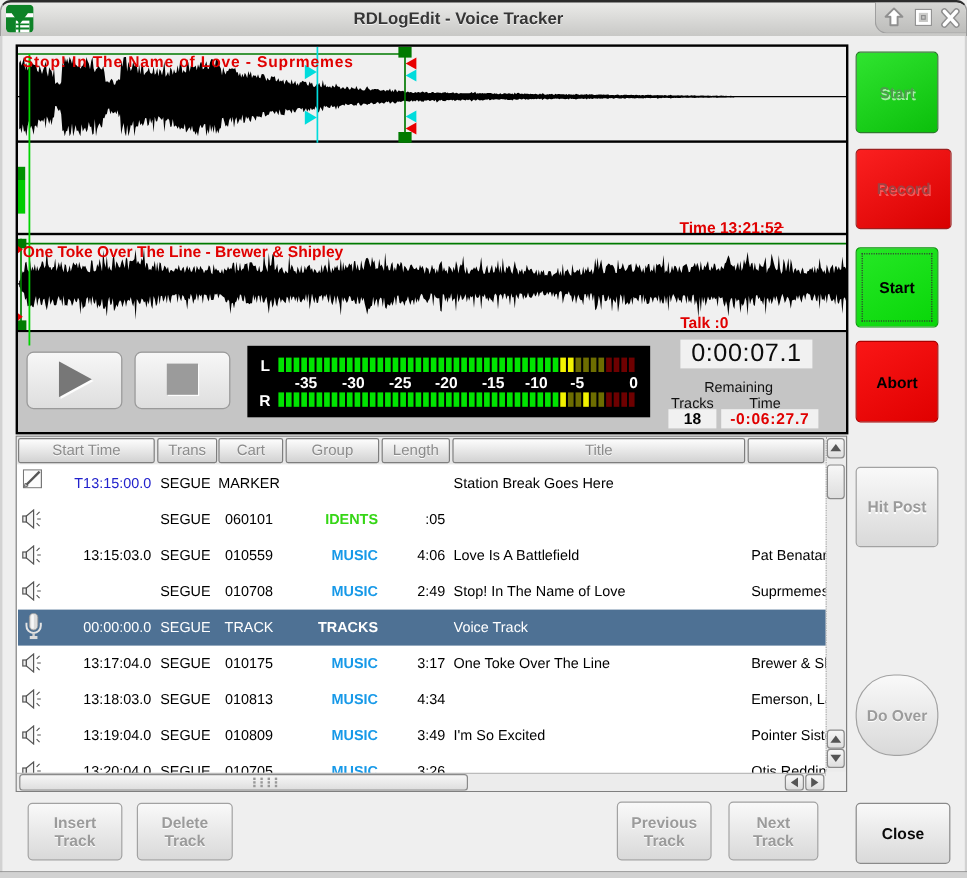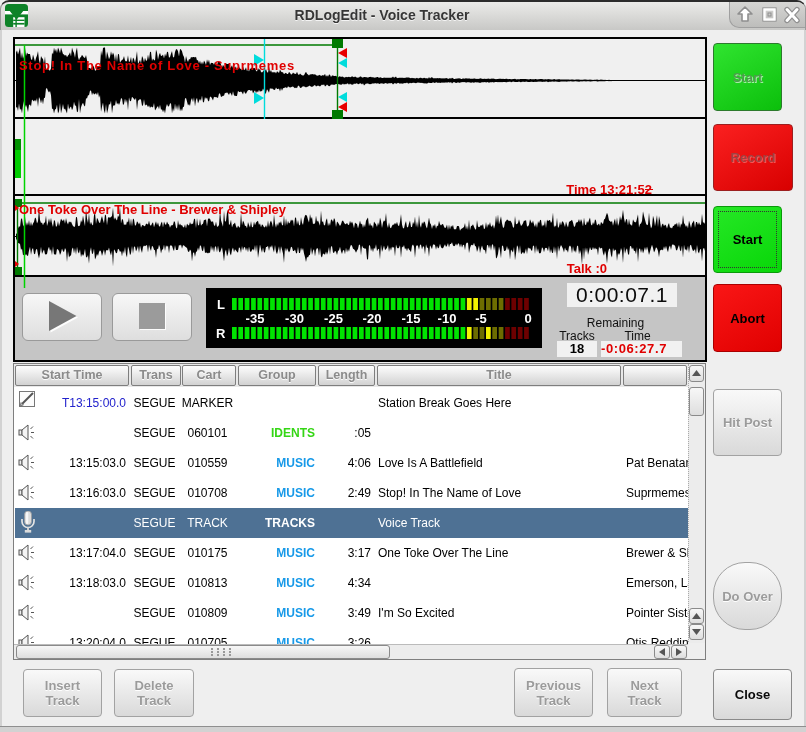--- a/index.html
+++ b/index.html
@@ -3,21 +3,21 @@
 *{margin:0;padding:0;box-sizing:border-box;}
 body{width:806px;height:732px;position:relative;overflow:hidden;
  font-family:"Liberation Sans",sans-serif;background:#efefef;}
 .abs{position:absolute;}
 .red{color:#e00000;font-weight:bold;font-size:13px;line-height:13px;white-space:nowrap;}
 .btn{position:absolute;border-radius:4px;border:1px solid #a2a2a2;
  background:linear-gradient(#f9f9f9,#d9d9d9);
  font-weight:bold;font-size:13px;color:#9b9b9b;text-shadow:0 1px 0 #ffffff;
  display:flex;align-items:center;justify-content:center;text-align:center;line-height:15px;}
 .cell{position:absolute;top:1px;height:21px;border:1px solid #7e7e7e;border-radius:2px;
- background:linear-gradient(#fdfdfd,#d2d2d2);color:#8b8b8b;font-weight:bold;font-size:12.5px;
+ background:linear-gradient(#fdfdfd,#d2d2d2);color:#8b8b8b;font-weight:normal;font-size:12.5px;
  text-align:center;line-height:19px;text-shadow:0 1px 0 #fafafa;}
 .row{position:absolute;left:1px;width:674px;height:30px;font-size:12px;color:#000;}
 .row span{position:absolute;top:0;line-height:30px;white-space:nowrap;overflow:hidden;}
 .c-time{left:26px;width:85px;text-align:right;}
 .c-trans{left:117px;width:45px;text-align:center;}
 .c-cart{left:165px;width:55px;text-align:center;}
 .c-group{left:224px;width:76px;text-align:right;font-weight:bold;}
 .c-len{left:304px;width:52px;text-align:right;}
 .c-title{left:363px;width:245px;}
 .c-art{left:611px;width:85px;}
@@ -72,21 +72,21 @@
     <line x1="15" y1="203" x2="705" y2="203" stroke="#007a00" stroke-width="1.4"></line>
     <line x1="17.5" y1="199" x2="17.5" y2="275" stroke="#007a00" stroke-width="1.4"></line>
     <rect x="14" y="199" width="8" height="8" fill="#007a00"></rect>
     <rect x="14" y="267" width="8" height="8" fill="#007a00"></rect>
     <polygon points="15,205 15,211 19,208" fill="#e80000"></polygon>
     <polygon points="15,261 15,267 19,264" fill="#e80000"></polygon>
     <rect x="15" y="139" width="6" height="11" fill="#009000"></rect>
     <rect x="15" y="150" width="6" height="28" fill="#00cc00"></rect>
     <line x1="24.5" y1="45" x2="24.5" y2="288" stroke="#00d400" stroke-width="1.5"></line>
   </svg>
-<div class="abs red" style="left:19px;top:45px;letter-spacing:0.7px;margin-top:14px;">Stop! In The Name of Love - Suprmemes</div>
+<div class="abs red" style="left:19px;top:45px;letter-spacing:0.7px;">Stop! In The Name of Love - Suprmemes</div>
 <div class="abs red" style="left:566px;top:183px;width:86px;text-align:right;">Time 13:21:52</div>
 <div class="abs" style="left:645px;top:189px;width:8px;height:1px;background:#e00000;"></div>
 <div class="abs red" style="left:19px;top:203px;">One Toke Over The Line - Brewer &amp; Shipley</div>
 <div class="abs red" style="left:520px;top:262px;width:87px;text-align:right;">Talk :0</div>
 <div class="sbtn" style="left:22px;top:293px;width:80px;height:48px;border-radius:6px;border-color:#9a9a9a;"></div>
 <svg class="abs" style="left:49px;top:301px" width="30" height="33" viewBox="0 0 30 33">
     <polygon points="1.5,1.5 29,16.5 1.5,31.5" fill="#fdfdfd"></polygon>
     <polygon points="0,0 27.5,15 0,30" fill="#777777"></polygon>
   </svg>
 <div class="sbtn" style="left:112px;top:293px;width:80px;height:48px;border-radius:6px;border-color:#9a9a9a;"></div>
@@ -197,21 +197,21 @@
     <text x="411" y="323" fill="#fff" font-size="13" font-weight="bold" text-anchor="middle" font-family="Liberation Sans">-15</text>
     <text x="447" y="323" fill="#fff" font-size="13" font-weight="bold" text-anchor="middle" font-family="Liberation Sans">-10</text>
     <text x="481" y="323" fill="#fff" font-size="13" font-weight="bold" text-anchor="middle" font-family="Liberation Sans">-5</text>
     <text x="528" y="323" fill="#fff" font-size="13" font-weight="bold" text-anchor="middle" font-family="Liberation Sans">0</text>
   </svg>
 <div class="abs" style="left:567px;top:283px;width:110px;height:24px;background:#f1f1f1;font-size:21px;letter-spacing:0.5px;color:#0c0c0c;text-align:center;line-height:24px;">0:00:07.1</div>
 <div class="abs" style="left:553px;top:316px;width:125px;text-align:center;font-size:12px;color:#111;">Remaining</div>
 <div class="abs" style="left:557px;top:329px;width:40px;text-align:center;font-size:12px;color:#111;">Tracks</div>
 <div class="abs" style="left:597px;top:329px;width:81px;text-align:center;font-size:12px;color:#111;">Time</div>
 <div class="abs" style="left:557px;top:341px;width:40px;height:16px;background:#f1f1f1;font-size:13px;font-weight:bold;color:#000;text-align:center;line-height:16px;">18</div>
-<div class="abs" style="left:601px;top:341px;width:81px;height:16px;background:#f1f1f1;font-size:13px;font-weight:bold;letter-spacing:0.6px;color:#e00000;text-align:left;line-height:16px;">-0:06:27.7</div>
+<div class="abs" style="left:601px;top:341px;width:81px;height:16px;background:#f1f1f1;font-size:13px;font-weight:bold;letter-spacing:0.6px;color:#e00000;text-align:center;line-height:16px;">-0:06:27.7</div>
 <div class="btn" style="left:713px;top:43px;width:69px;height:68px;background:linear-gradient(150deg,#30e430 0%,#0bbf0b 100%);border-color:#2d7a2d;color:#4f9b4f;text-shadow:1px 1px 0 rgba(190,245,190,0.85);">Start</div>
 <div class="btn" style="left:713px;top:124px;width:80px;height:67px;background:linear-gradient(150deg,#fb2020 0%,#d80000 100%);border-color:#9c1f1f;color:#9e4343;text-shadow:1px 1px 0 rgba(255,150,150,0.55);">Record</div>
 <div class="btn" style="left:713px;top:206px;width:69px;height:67px;background:linear-gradient(150deg,#26e826 0%,#08d608 100%);border-color:#0a9a0a;color:#000;text-shadow:none;outline:1px dotted #333;outline-offset:-6px;">Start</div>
 <div class="btn" style="left:713px;top:284px;width:69px;height:68px;background:linear-gradient(150deg,#fa1616 0%,#e00000 100%);border-color:#a00;color:#000;text-shadow:none;">Abort</div>
 <div class="btn" style="left:713px;top:389px;width:69px;height:67px;">Hit Post</div>
 <div class="btn" style="left:713px;top:562px;width:69px;height:68px;border-radius:32px;">Do Over</div>
 <div class="btn" style="left:713px;top:669px;width:79px;height:51px;color:#0a0a0a;text-shadow:none;border-color:#8a8a8a;">Close</div>
 <div class="btn" style="left:23px;top:669px;width:79px;height:48px;">Insert<br>Track</div>
 <div class="btn" style="left:114px;top:669px;width:80px;height:48px;">Delete<br>Track</div>
 <div class="btn" style="left:514px;top:668px;width:79px;height:49px;">Previous<br>Track</div>
@@ -266,36 +266,36 @@
       <span class="c-art">Pat Benatar</span>
     </div>
     <div class="row" style="top:114px;">
       <svg width="17" height="17" viewBox="0 0 17 17" style="position:absolute;left:3px;top:6px">
         <rect x="1" y="6" width="3" height="5" fill="#eee" stroke="#555" stroke-width="1"></rect>
         <polygon points="4,6 10,1 10,16 4,11" fill="#f4f4f4" stroke="#555" stroke-width="1"></polygon>
         <line x1="12.5" y1="5" x2="15" y2="2.5" stroke="#555" stroke-width="1"></line>
         <line x1="13" y1="8.5" x2="16" y2="8.5" stroke="#555" stroke-width="1"></line>
         <line x1="12.5" y1="12" x2="15" y2="14.5" stroke="#555" stroke-width="1"></line>
       </svg>
-      <span class="c-time" style="color:#000">13:16:03.0</span>
       <span class="c-trans">SEGUE</span>
       <span class="c-cart">010708</span>
       <span class="c-group" style="color:#1799e8">MUSIC</span>
       <span class="c-len">2:49</span>
       <span class="c-title">Stop! In The Name of Love</span>
       <span class="c-art">Suprmemes</span>
     </div>
     <div class="row" style="top:144px;background:#4e7194;color:#fff;">
       <svg width="14" height="22" viewBox="0 0 14 22" style="position:absolute;left:6px;top:3px">
         <rect x="3.5" y="0" width="7" height="14" rx="3.5" fill="#dcdcdc" stroke="#9a9a9a" stroke-width="0.7"></rect>
         <rect x="5" y="1" width="2.2" height="12" rx="1.1" fill="#f7f7f7"></rect>
         <path d="M1,8 v2.5 a6,6 0 0 0 12,0 v-2.5" fill="none" stroke="#e4e4e4" stroke-width="1.7"></path>
         <rect x="6" y="16.5" width="2" height="2.5" fill="#cfcfcf"></rect>
         <rect x="3.8" y="19" width="6.4" height="2.6" fill="#dcdcdc"></rect>
       </svg>
+      <span class="c-time" style="color:#fff">00:00:00.0</span>
       <span class="c-trans">SEGUE</span>
       <span class="c-cart">TRACK</span>
       <span class="c-group" style="color:#ffffff">TRACKS</span>
       <span class="c-title">Voice Track</span>
     </div>
     <div class="row" style="top:174px;">
       <svg width="17" height="17" viewBox="0 0 17 17" style="position:absolute;left:3px;top:6px">
         <rect x="1" y="6" width="3" height="5" fill="#eee" stroke="#555" stroke-width="1"></rect>
         <polygon points="4,6 10,1 10,16 4,11" fill="#f4f4f4" stroke="#555" stroke-width="1"></polygon>
         <line x1="12.5" y1="5" x2="15" y2="2.5" stroke="#555" stroke-width="1"></line>
@@ -326,20 +326,21 @@
       <span class="c-art">Emerson, Lake &amp; Palmer</span>
     </div>
     <div class="row" style="top:234px;">
       <svg width="17" height="17" viewBox="0 0 17 17" style="position:absolute;left:3px;top:6px">
         <rect x="1" y="6" width="3" height="5" fill="#eee" stroke="#555" stroke-width="1"></rect>
         <polygon points="4,6 10,1 10,16 4,11" fill="#f4f4f4" stroke="#555" stroke-width="1"></polygon>
         <line x1="12.5" y1="5" x2="15" y2="2.5" stroke="#555" stroke-width="1"></line>
         <line x1="13" y1="8.5" x2="16" y2="8.5" stroke="#555" stroke-width="1"></line>
         <line x1="12.5" y1="12" x2="15" y2="14.5" stroke="#555" stroke-width="1"></line>
       </svg>
+      <span class="c-time" style="color:#000">13:19:04.0</span>
       <span class="c-trans">SEGUE</span>
       <span class="c-cart">010809</span>
       <span class="c-group" style="color:#1799e8">MUSIC</span>
       <span class="c-len">3:49</span>
       <span class="c-title">I'm So Excited</span>
       <span class="c-art">Pointer Sisters</span>
     </div>
     <div class="row" style="top:264px;">
       <svg width="17" height="17" viewBox="0 0 17 17" style="position:absolute;left:3px;top:6px">
         <rect x="1" y="6" width="3" height="5" fill="#eee" stroke="#555" stroke-width="1"></rect>

